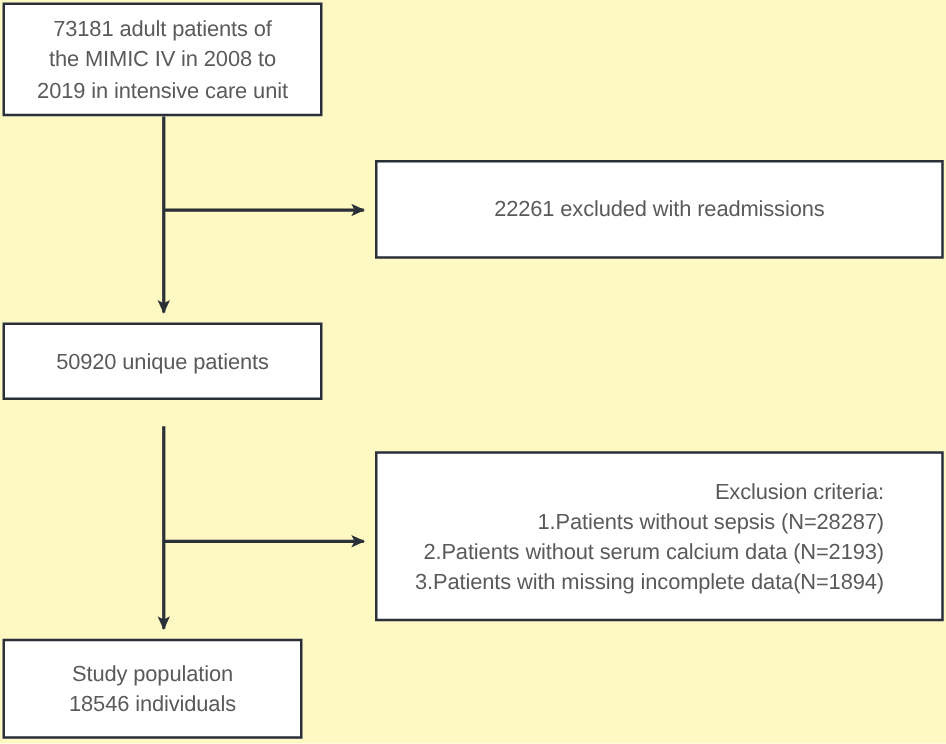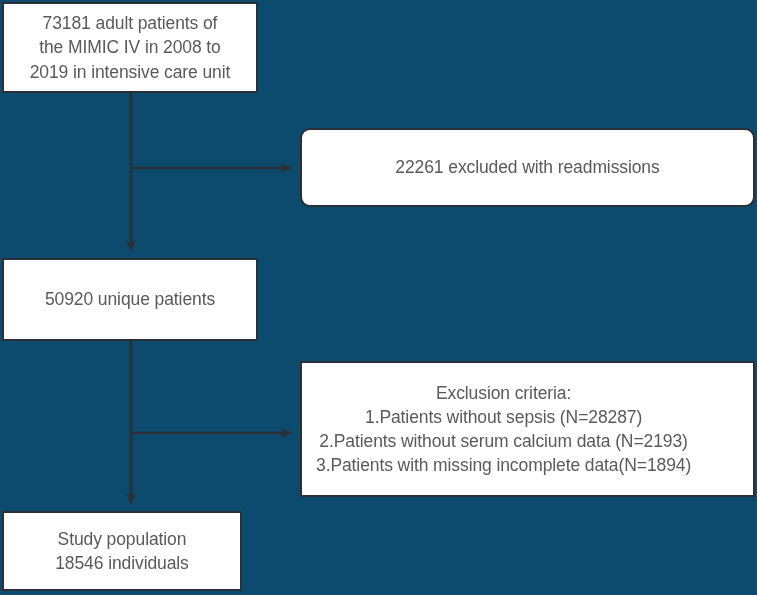--- a/index.html
+++ b/index.html
@@ -4,21 +4,21 @@
 <style>
   html, body {
     margin: 0;
     padding: 0;
     background: #ffffff;
   }
   #flowchart {
     position: relative;
     width: 757px;
     height: 595px;
-    background: #0c4a6e;
+    background: #fef9c3;
     font-family: "Liberation Sans", sans-serif;
     overflow: hidden;
   }
   .node {
     position: absolute;
     box-sizing: border-box;
     border: 2px solid #2b3038;
     background: #ffffff;
     color: #5a5a5a;
     display: flex;
@@ -26,29 +26,30 @@
     font-size: 17.5px;
     line-height: 1.38;
     letter-spacing: -0.1px;
   }
   .node.center {
     justify-content: center;
     text-align: center;
   }
   .node.left {
     justify-content: flex-start;
-    text-align: center;
+    text-align: right;
+    padding-left: 16px;
   }
   .node .inner {
     padding: 0 14px;
     white-space: pre-line;
   }
   #box-cohort      { left: 2px;   top: 2px;   width: 256px; height: 91px;  }
-  #box-readmission { left: 300px; top: 128px; width: 455px; height: 79px; border-radius: 10px;  }
-  #box-unique      { left: 2px;   top: 258px; width: 256px; height: 83px;  }
+  #box-readmission { left: 300px; top: 128px; width: 455px; height: 79px;  }
+  #box-unique      { left: 2px;   top: 258px; width: 256px; height: 62px;  }
   #box-exclusion   { left: 300px; top: 361px; width: 455px; height: 136px; }
   #box-study       { left: 2px;   top: 511px; width: 240px; height: 80px;  }
 
   #connectors {
     position: absolute;
     left: 0;
     top: 0;
     width: 757px;
     height: 595px;
     pointer-events: none;

